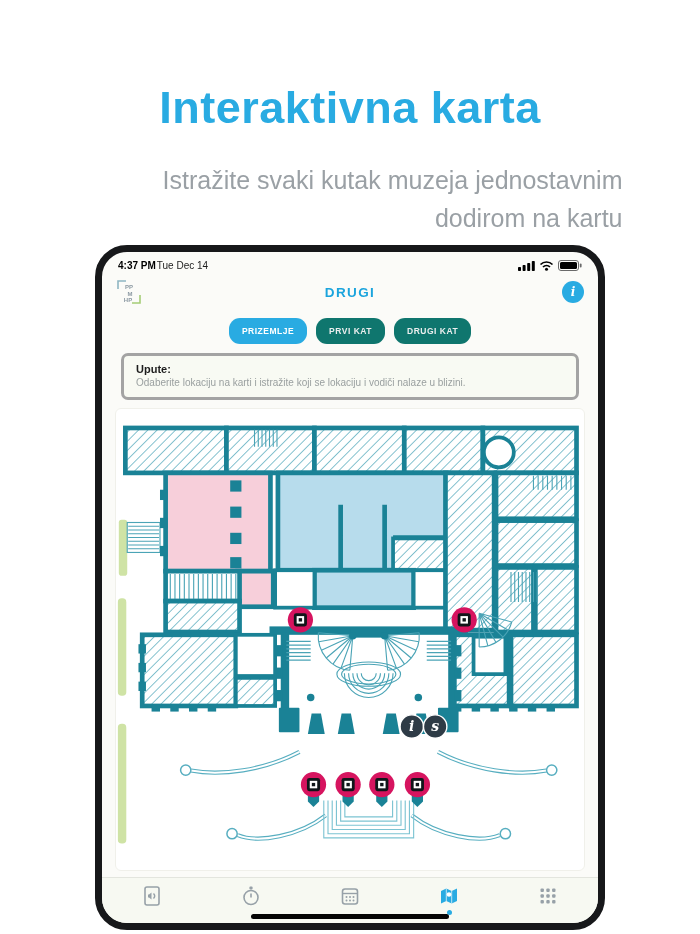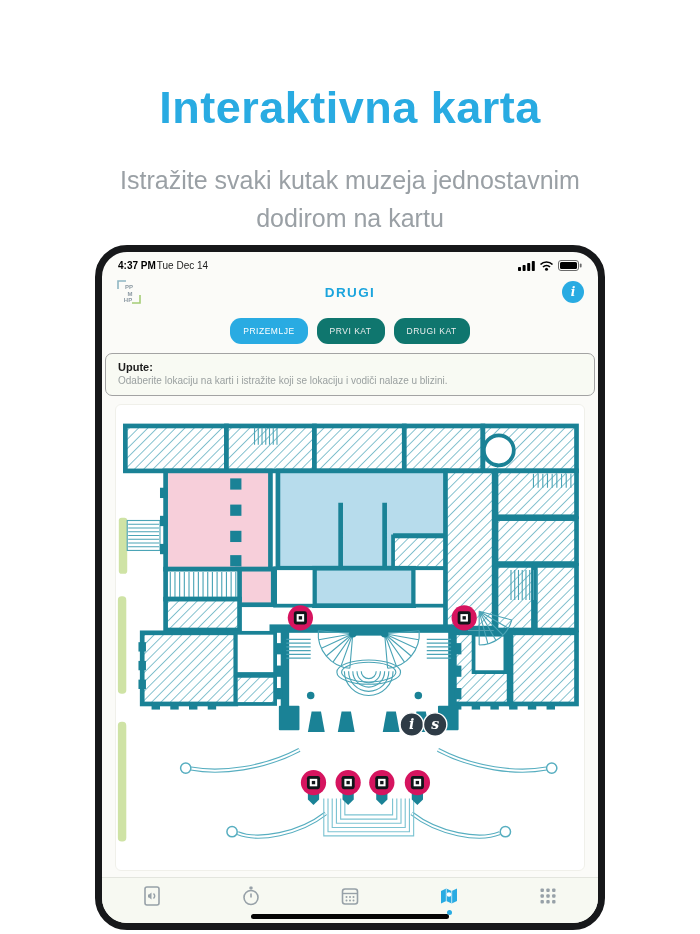--- a/index.html
+++ b/index.html
@@ -1,21 +1,21 @@
 <!DOCTYPE html>
 <html><head>
 <meta charset="utf-8">
 <style>
   * { margin:0; padding:0; box-sizing:border-box; }
   html,body { width:700px; height:934px; background:#ffffff; overflow:hidden;
     font-family:"Liberation Sans", sans-serif; }
 
   .hero { padding-top:82px; text-align:center; }
   .hero h1 { color:#29abe2; font-size:45px; font-weight:700; letter-spacing:.5px; margin-bottom:28px; }
-  .hero p  { color:#9aa0a5; font-size:25px; line-height:1.5; max-width:545px; margin:0 auto; }
+  .hero p  { color:#9aa0a5; font-size:25px; line-height:1.5; max-width:545px; margin:0 auto;text-align:right; }
 
   .device { position:absolute; top:245px; left:95px; width:510px; height:685px;
     border:7px solid #17181a; border-radius:32px; background:#fbfbf8;
     display:flex; flex-direction:column; overflow:hidden; }
 
   .statusbar { display:flex; justify-content:space-between; align-items:center;
     padding:6px 16px 0 16px; height:20px; }
   .statusbar .left { font-size:10px; color:#000; font-weight:600; display:flex; gap:1px; }
   .statusbar .left .date { font-weight:400; color:#1c1c1c; }
   .statusbar .right { display:flex; gap:4px; align-items:center; }
@@ -23,25 +23,25 @@
   .appheader { position:relative; height:40px; display:flex; align-items:center; padding:0 14px; }
   .logo { width:26px; height:26px; }
   .appheader .title { position:absolute; left:0; right:0; text-align:center;
     color:#1ba4dd; font-size:13.5px; font-weight:700; letter-spacing:1.4px; }
   .info-btn { margin-left:auto; width:22px; height:22px; border-radius:50%; background:#29abe2;
     color:#fff; display:flex; align-items:center; justify-content:center;
     font-family:"DejaVu Serif", serif; font-style:italic; font-weight:bold; font-size:12px; z-index:2; }
 
   .tabs { display:flex; justify-content:center; gap:9px; margin:6px 0 9px; }
   .pill { height:21px; padding:13px 13px; border-radius:11px; display:flex; align-items:center;
-    font-size:8.5px; font-weight:400; letter-spacing:.5px; }
+    font-size:8.5px; font-weight:700; letter-spacing:.5px; }
   .pill.active { background:#29abe2; color:#ffffff; }
   .pill.inactive { background:#0f766e; color:#ebeeee; }
 
-  .instructions { margin:0 3px; background:#f8faf3; border:1px solid #a3a3a3; border-radius:7px;
+  .instructions { margin:0 19px; background:#f8faf3; border:3px solid #a3a3a3; border-radius:7px;
     padding:7px 12px 9px; }
   .instructions .t { font-size:11px; font-weight:700; color:#1d1d1d; margin-bottom:2px; }
   .instructions .b { font-size:10px; color:#9aa0a0; }
 
   .map-card { flex:1; margin:8px 13px 6px; background:#ffffff; border:1px solid #f0f0ea;
     border-radius:6px; overflow:hidden; display:flex; }
   .map-card svg { width:100%; height:100%; }
 
   
   .rm   { stroke:#1a8296; stroke-width:5; }

